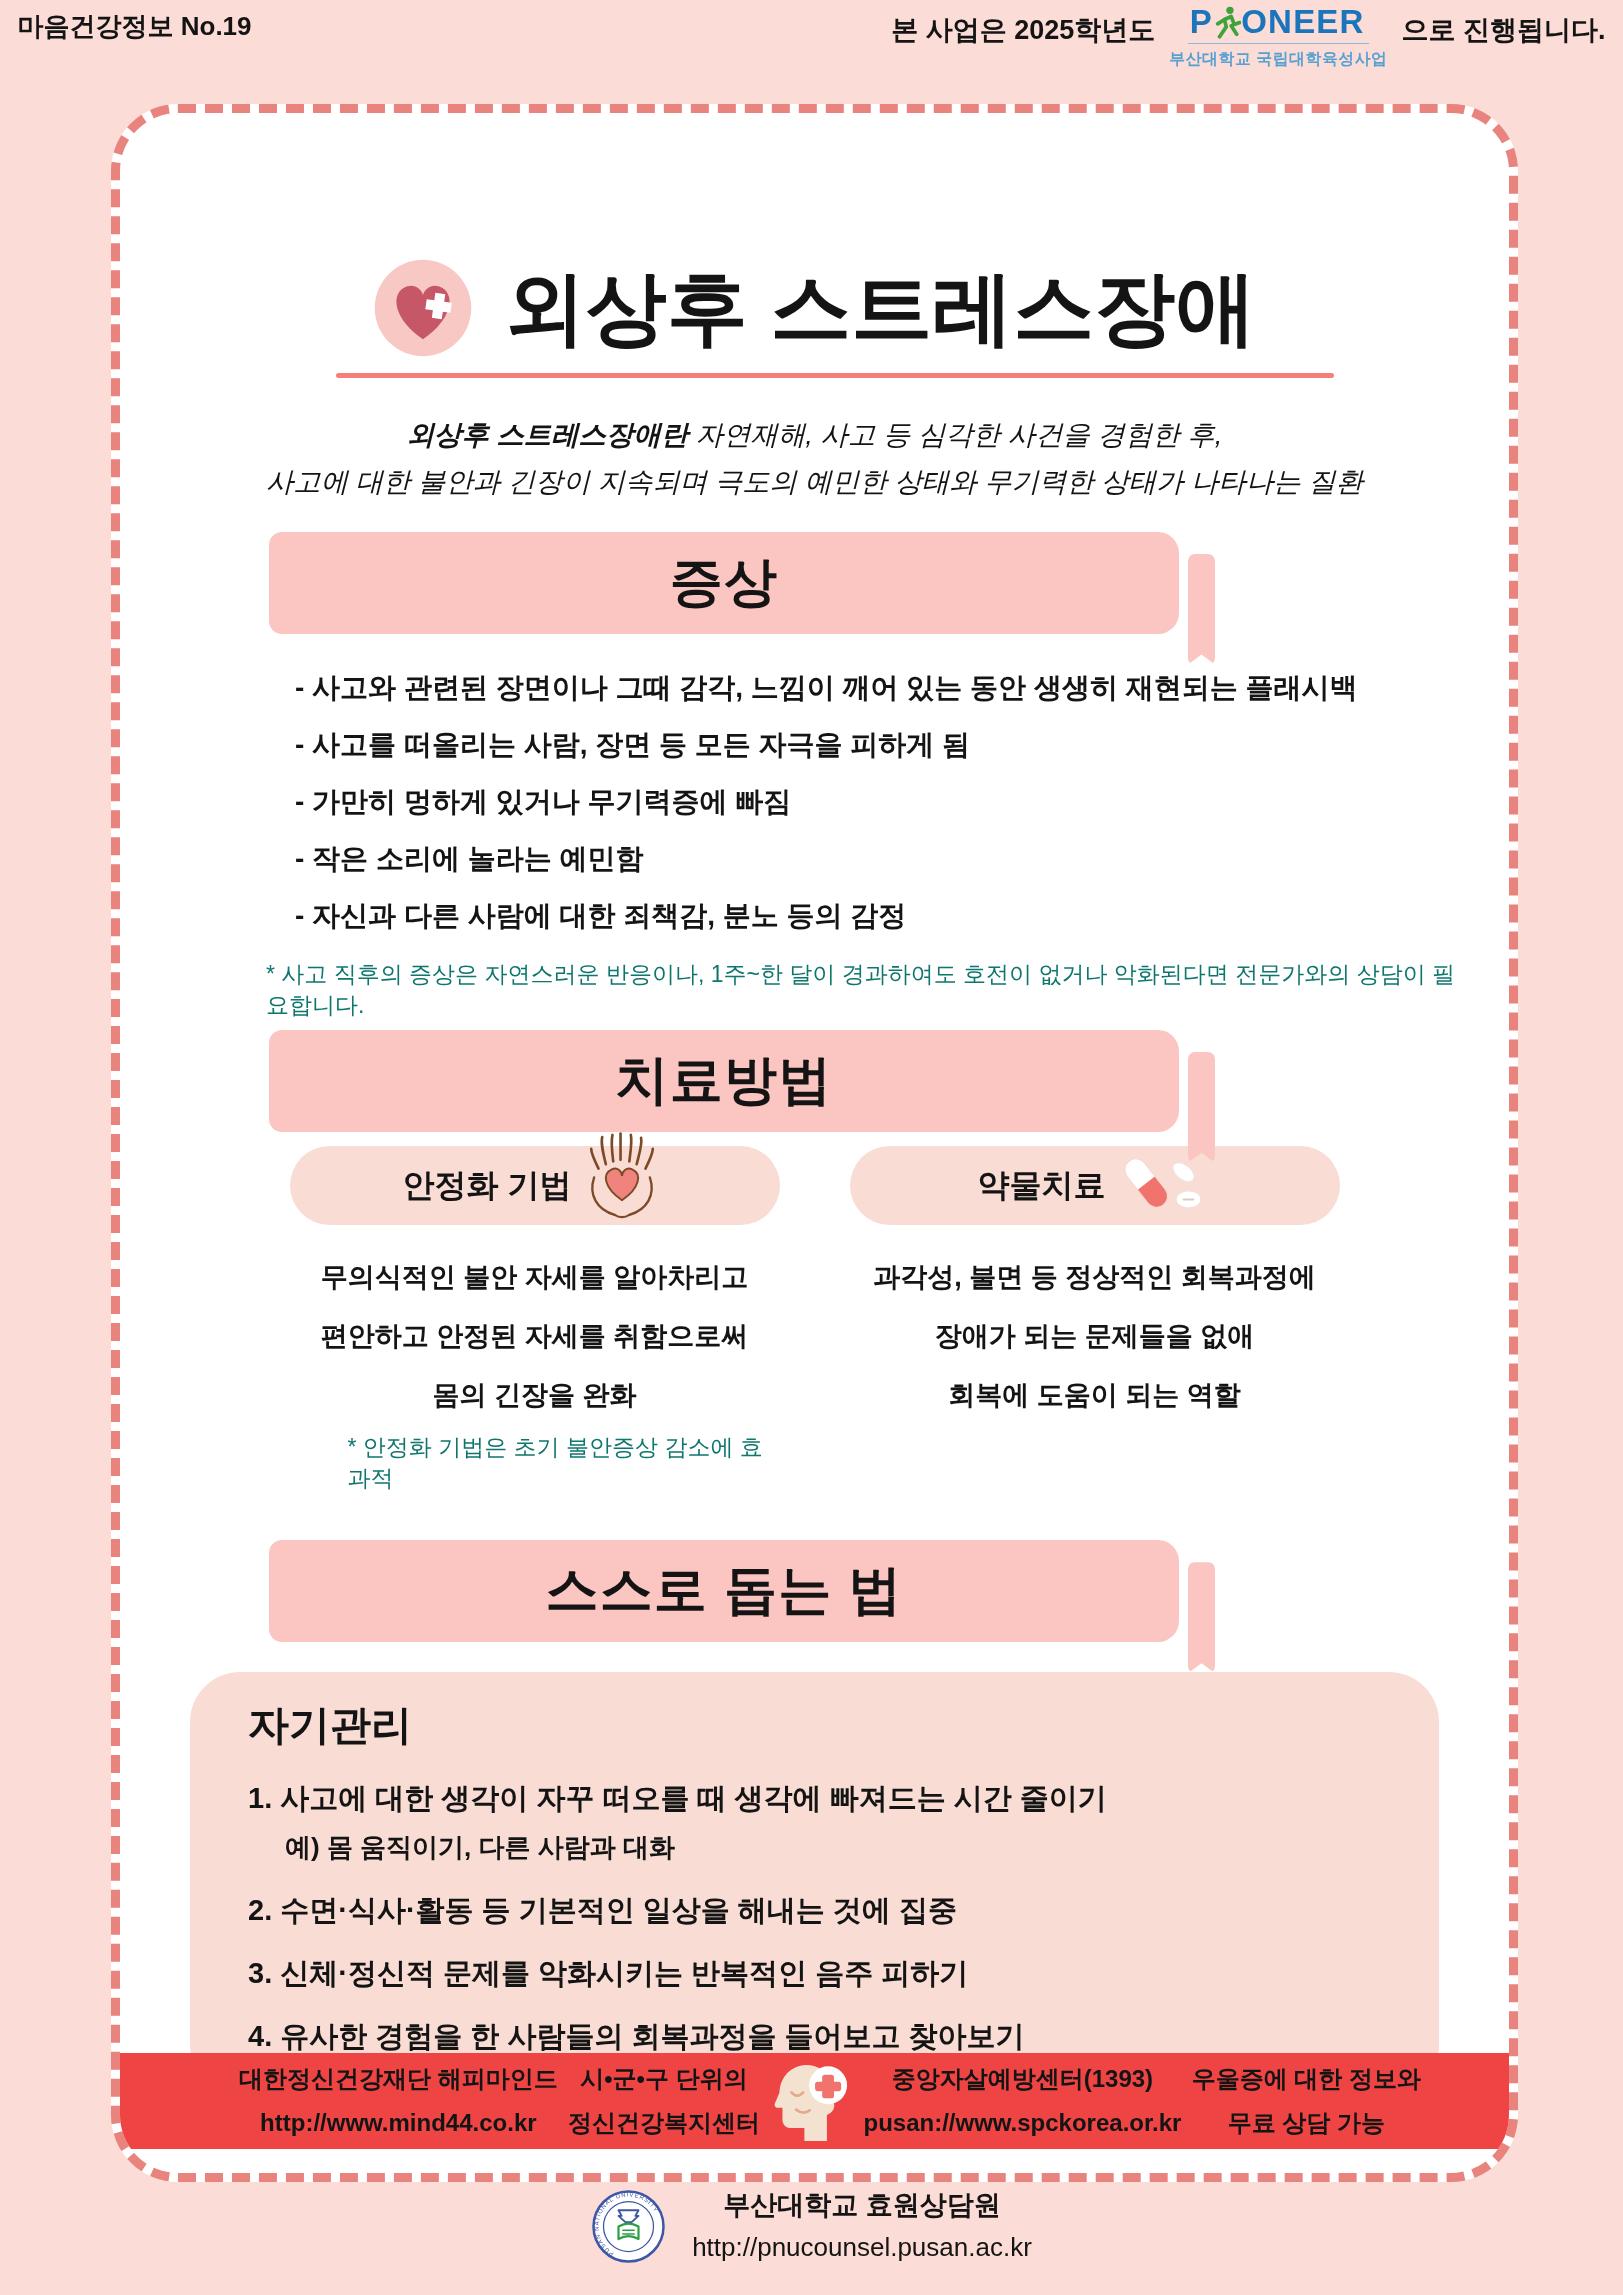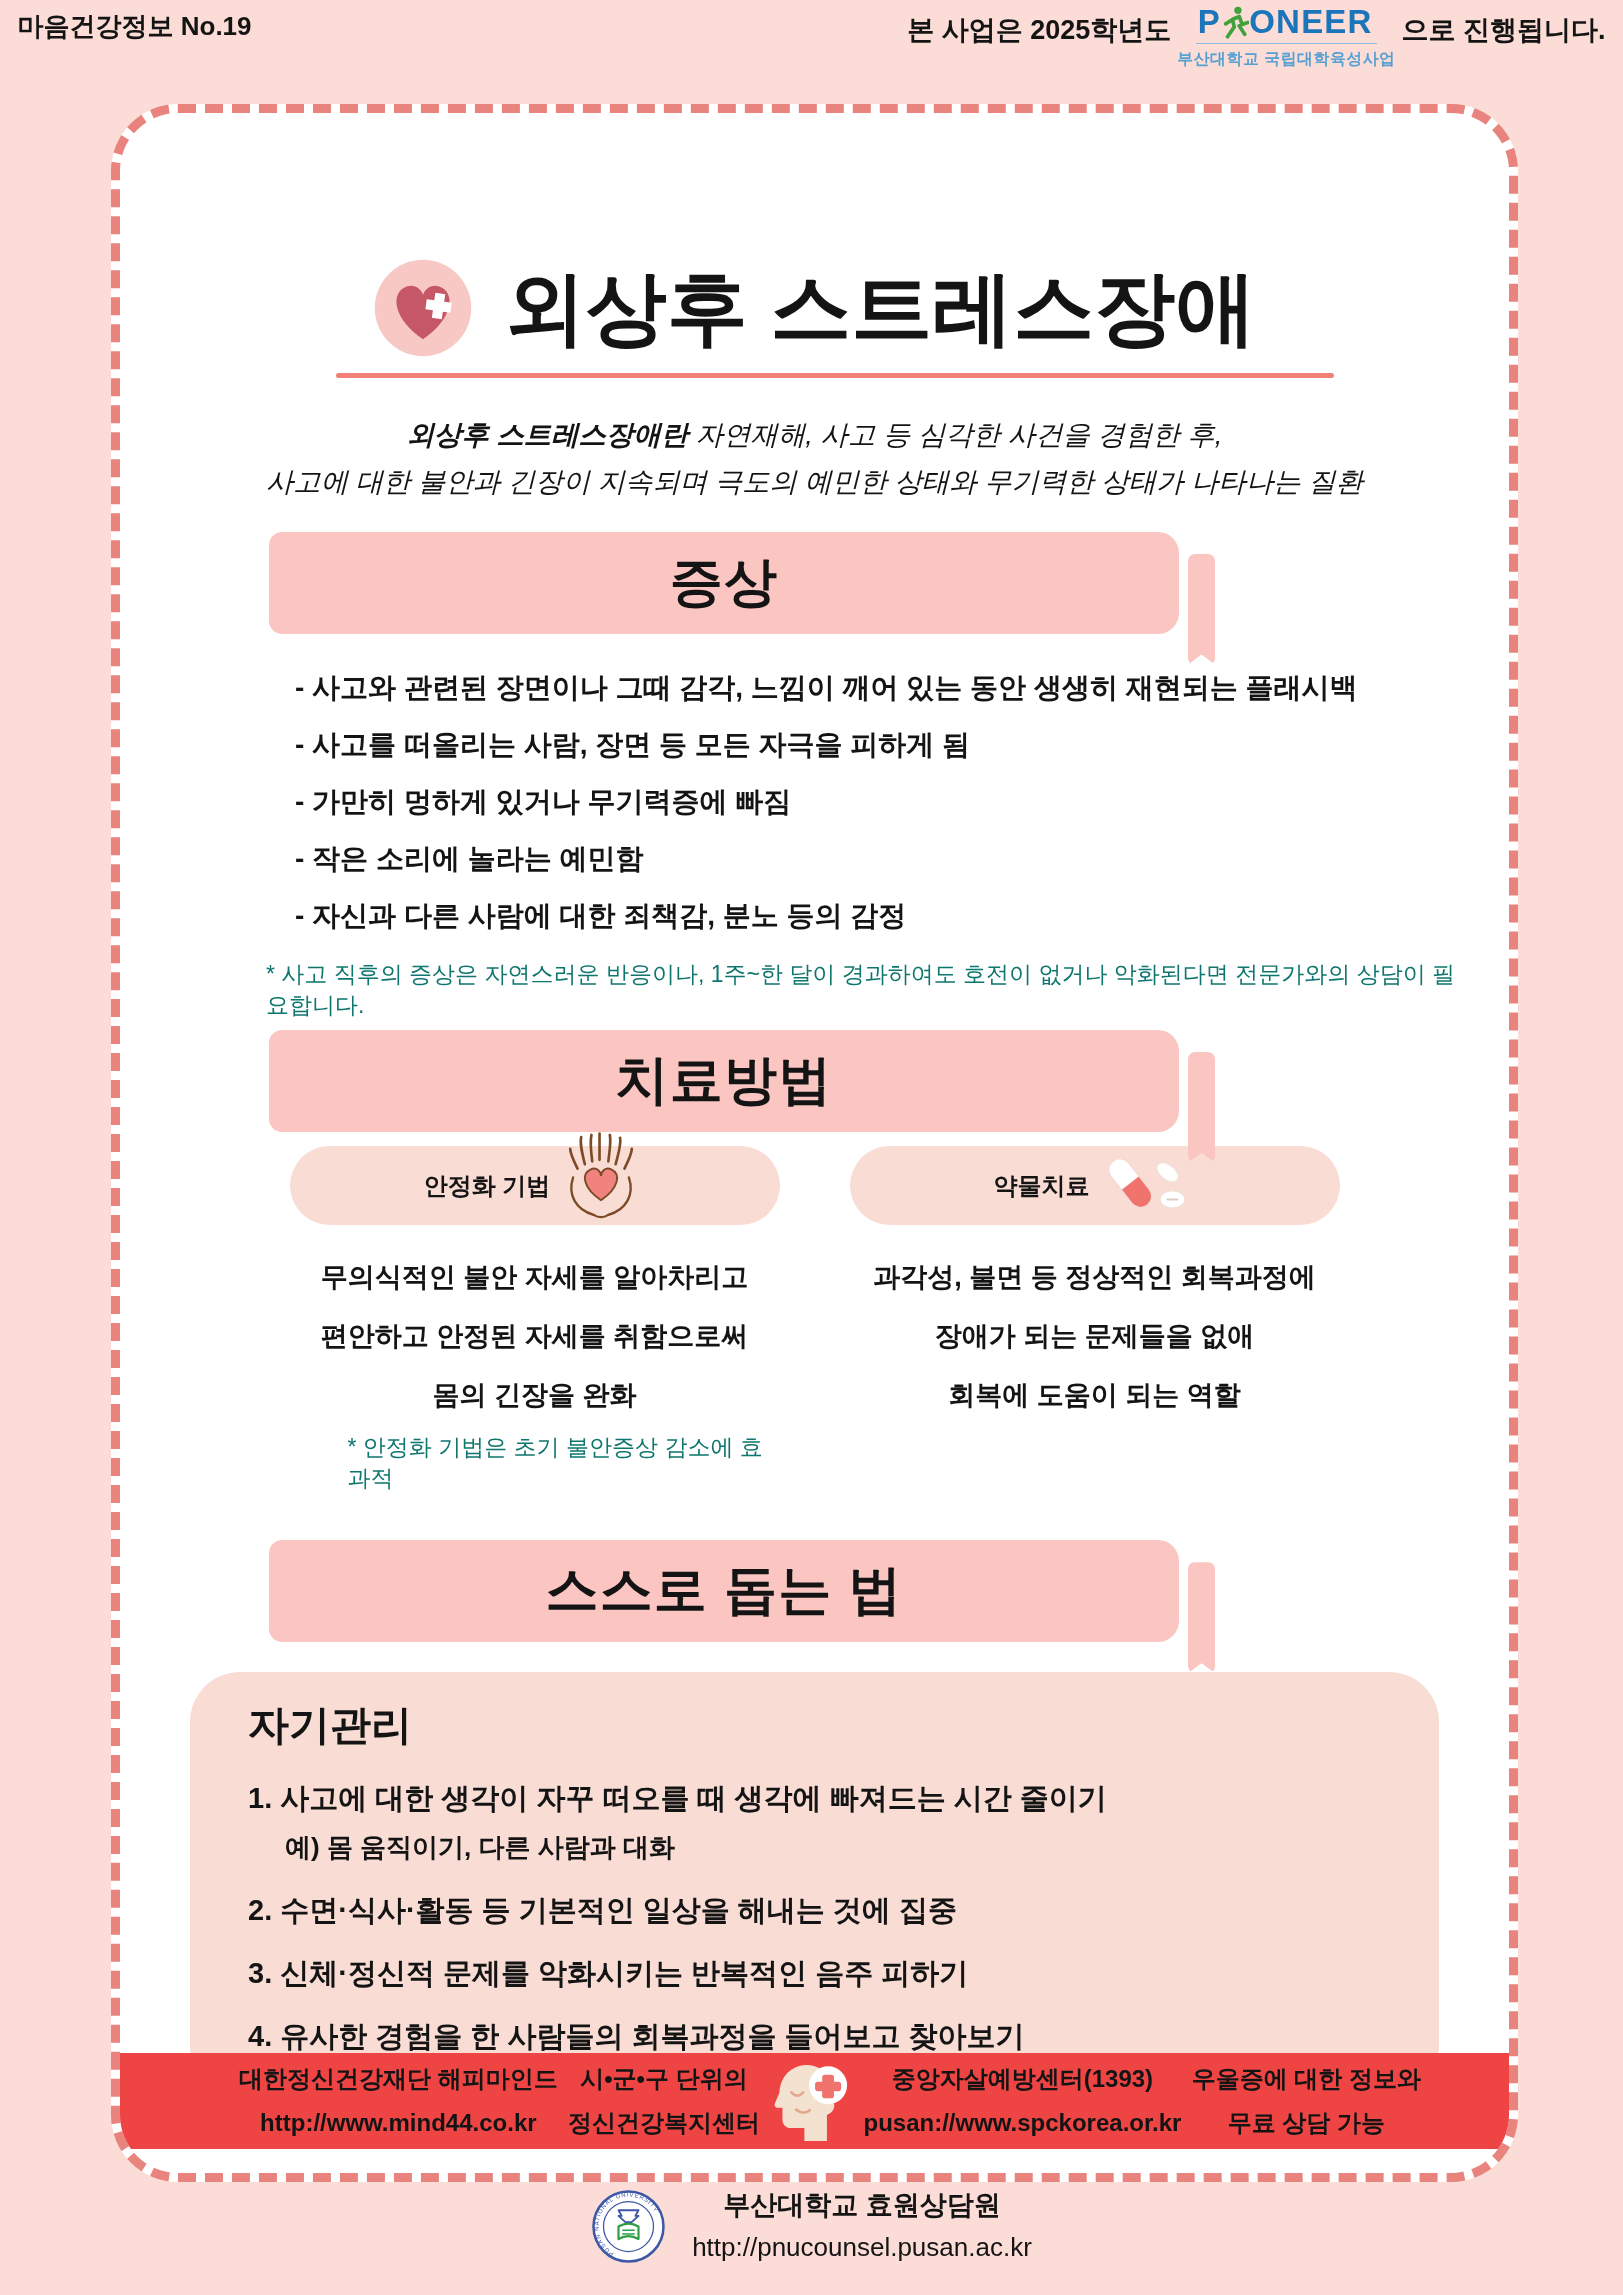--- a/index.html
+++ b/index.html
@@ -5,21 +5,21 @@
   html,body{margin:0;padding:0;}
   body{
     width:1623px;height:2295px;position:relative;overflow:hidden;
     background:#fbdcd6;
     font-family:"Liberation Sans","DejaVu Sans",sans-serif;
     color:#141414;
   }
   
   .topbar{position:absolute;top:0;left:0;right:0;display:flex;justify-content:space-between;align-items:flex-start;padding:4.7px 17.5px 0 17.5px;}
   .topbar-left{font-size:26px;font-weight:bold;margin-top:4.7px;}
-  .topright{display:flex;align-items:flex-start;gap:6px;font-size:27px;font-weight:bold;}
+  .topright{display:flex;align-items:flex-start;gap:14px;font-size:27px;font-weight:bold;}
   .topright .t{margin-top:7px;white-space:nowrap;}
   .pioneer{display:inline-flex;flex-direction:column;align-items:center;}
   .pioneer-word{display:inline-flex;align-items:flex-end;font-size:33px;font-weight:bold;color:#1b75bb;letter-spacing:1.2px;line-height:1;border-bottom:1.8px solid #8fb8dc;padding:0 4.7px 5.8px 2.3px;}
   .pioneer-word svg{height:34px;width:27px;margin:0 0.6px -1.2px 0.6px;}
   .pioneer-sub{font-size:15.8px;color:#57a0d2;font-weight:bold;margin-top:4.1px;letter-spacing:0.6px;white-space:nowrap;}
   
   .card{
     position:absolute;left:111px;top:104px;width:1407px;height:2078px;box-sizing:border-box;
     background:#ffffff;border:9.3px dashed #e8837d;border-radius:67px;overflow:hidden;
   }
@@ -44,21 +44,21 @@
   
   .bullets{list-style:none;margin:36px 70px 0 175px;padding:0;font-size:28px;font-weight:bold;}
   .bullets li{margin-bottom:22px;line-height:1.25;}
   .coral-note{color:#0f766e;font-weight:normal;}
   .note1{margin:26px 35px 0 146px;font-size:23px;}
   
   .columns{display:flex;justify-content:center;gap:70px;margin-top:14.6px;}
   .col{width:490px;}
   .pill{
     width:100%;height:79px;box-sizing:border-box;background:#f9ddd5;border-radius:41px;
-    display:flex;align-items:center;justify-content:center;gap:7px;font-size:24px;font-weight:bold;
+    display:flex;align-items:center;justify-content:center;gap:7px;font-size:32px;font-weight:bold;
   }
   .pill svg{flex:0 0 auto;}
   .hands-icon{width:88px;height:92px;margin-top:-20px;}
   .pills-icon{width:99px;height:70px;margin-top:-3.5px;}
   .col-lines{margin-top:23px;text-align:center;font-size:27px;font-weight:bold;line-height:2.17;}
   .note2{margin:8.2px 0 0 58px;font-size:23px;}
   
   .selfcare{margin:30px 70px 0;background:#f9ddd5;border-radius:50px;padding:26px 58px 41px;}
   .sc-title{font-size:41px;font-weight:bold;}
   .sc-item{margin-top:28px;font-size:29px;font-weight:bold;line-height:1.2;}

